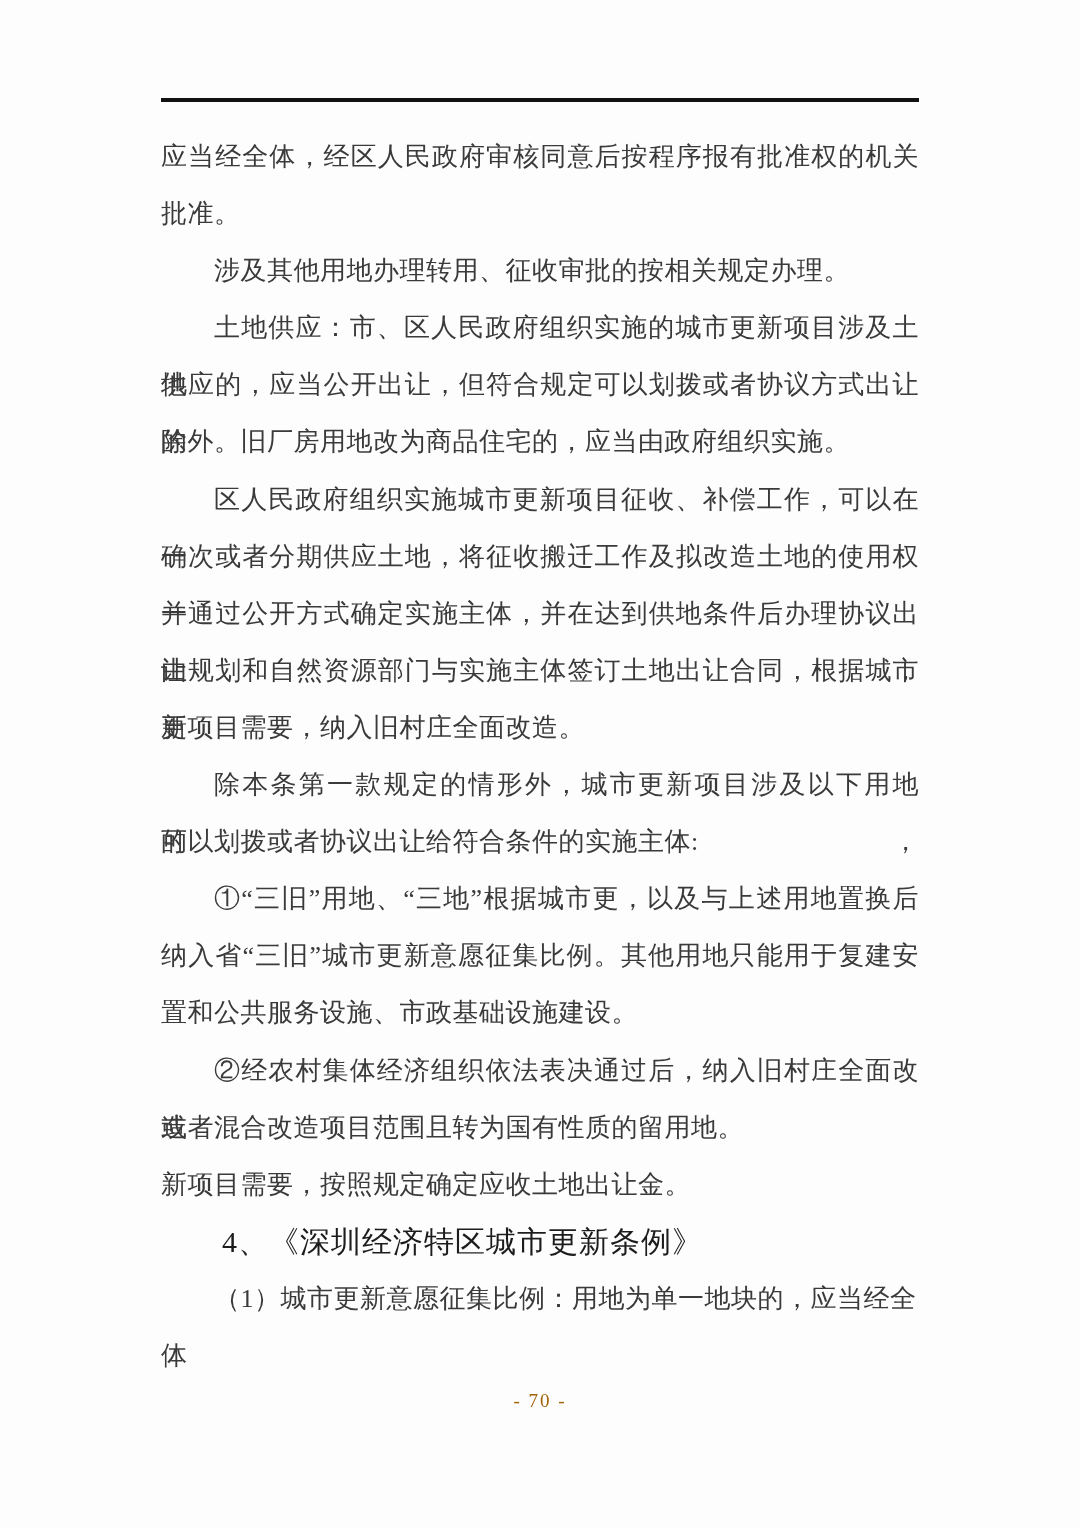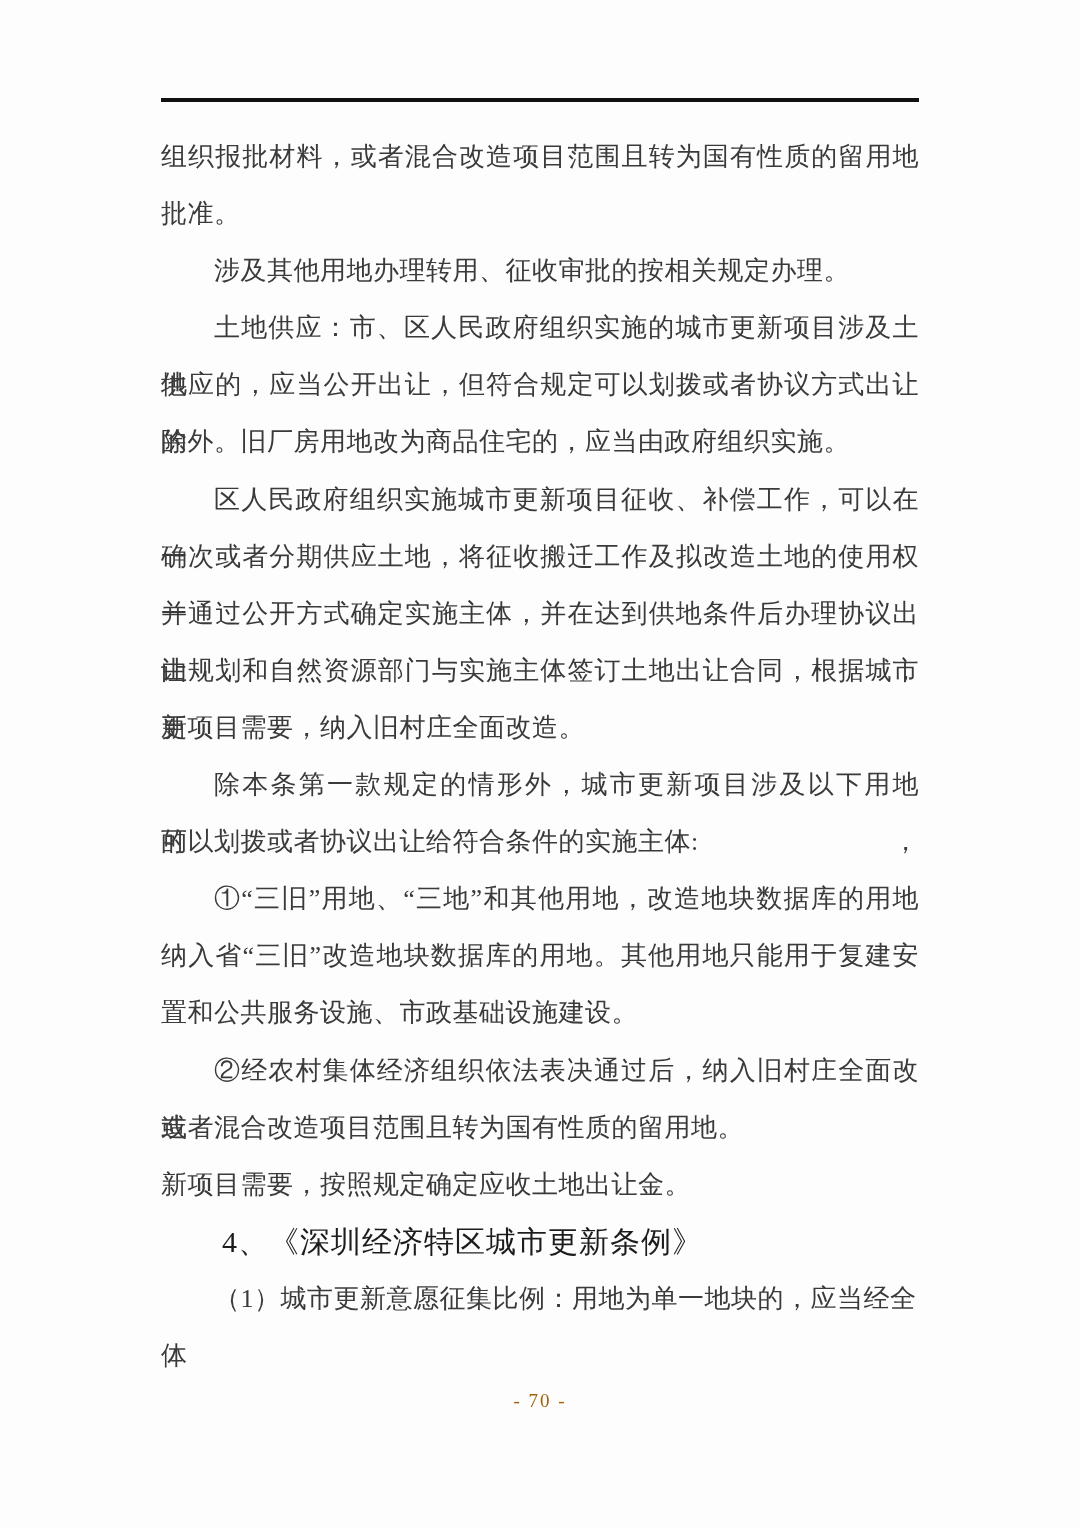--- a/index.html
+++ b/index.html
@@ -62,21 +62,21 @@
     letter-spacing: 2px;
   }
 </style>
 </head>
 <body>
 
 <div class="page">
   <div class="header-rule"></div>
   <div class="doc-body">
       <div class="paragraph">
-        <div class="line just">组织报批材料，或者混合改造项目范围且转为国有性质的留用地</div>
+        <div class="line just">应当经全体，经区人民政府审核同意后按程序报有批准权的机关</div>
         <div class="line">批准。</div>
       </div>
       <div class="paragraph">
         <div class="line indent">涉及其他用地办理转用、征收审批的按相关规定办理。</div>
       </div>
       <div class="paragraph">
         <div class="line just indent">土地供应：市、区人民政府组织实施的城市更新项目涉及土地</div>
         <div class="line just">供应的，应当公开出让，但符合规定可以划拨或者协议方式出让的</div>
         <div class="line">除外。旧厂房用地改为商品住宅的，应当由政府组织实施。</div>
       </div>
@@ -85,22 +85,22 @@
         <div class="line just">一次或者分期供应土地，将征收搬迁工作及拟改造土地的使用权一</div>
         <div class="line just">并通过公开方式确定实施主体，并在达到供地条件后办理协议出让，</div>
         <div class="line just">由规划和自然资源部门与实施主体签订土地出让合同，根据城市更</div>
         <div class="line">新项目需要，纳入旧村庄全面改造。</div>
       </div>
       <div class="paragraph">
         <div class="line just indent">除本条第一款规定的情形外，城市更新项目涉及以下用地的，</div>
         <div class="line">可以划拨或者协议出让给符合条件的实施主体:</div>
       </div>
       <div class="paragraph">
-        <div class="line just indent">①“三旧”用地、“三地”和其他用地，改造地块数据库的用地</div>
-        <div class="line just">纳入省“三旧”改造地块数据库的用地。其他用地只能用于复建安</div>
+        <div class="line just indent">①“三旧”用地、“三地”根据城市更，以及与上述用地置换后</div>
+        <div class="line just">纳入省“三旧”城市更新意愿征集比例。其他用地只能用于复建安</div>
         <div class="line">置和公共服务设施、市政基础设施建设。</div>
       </div>
       <div class="paragraph">
         <div class="line just indent">②经农村集体经济组织依法表决通过后，纳入旧村庄全面改造</div>
         <div class="line">或者混合改造项目范围且转为国有性质的留用地。</div>
       </div>
       <div class="paragraph">
         <div class="line">新项目需要，按照规定确定应收土地出让金。</div>
       </div>
       <div class="paragraph heading">

